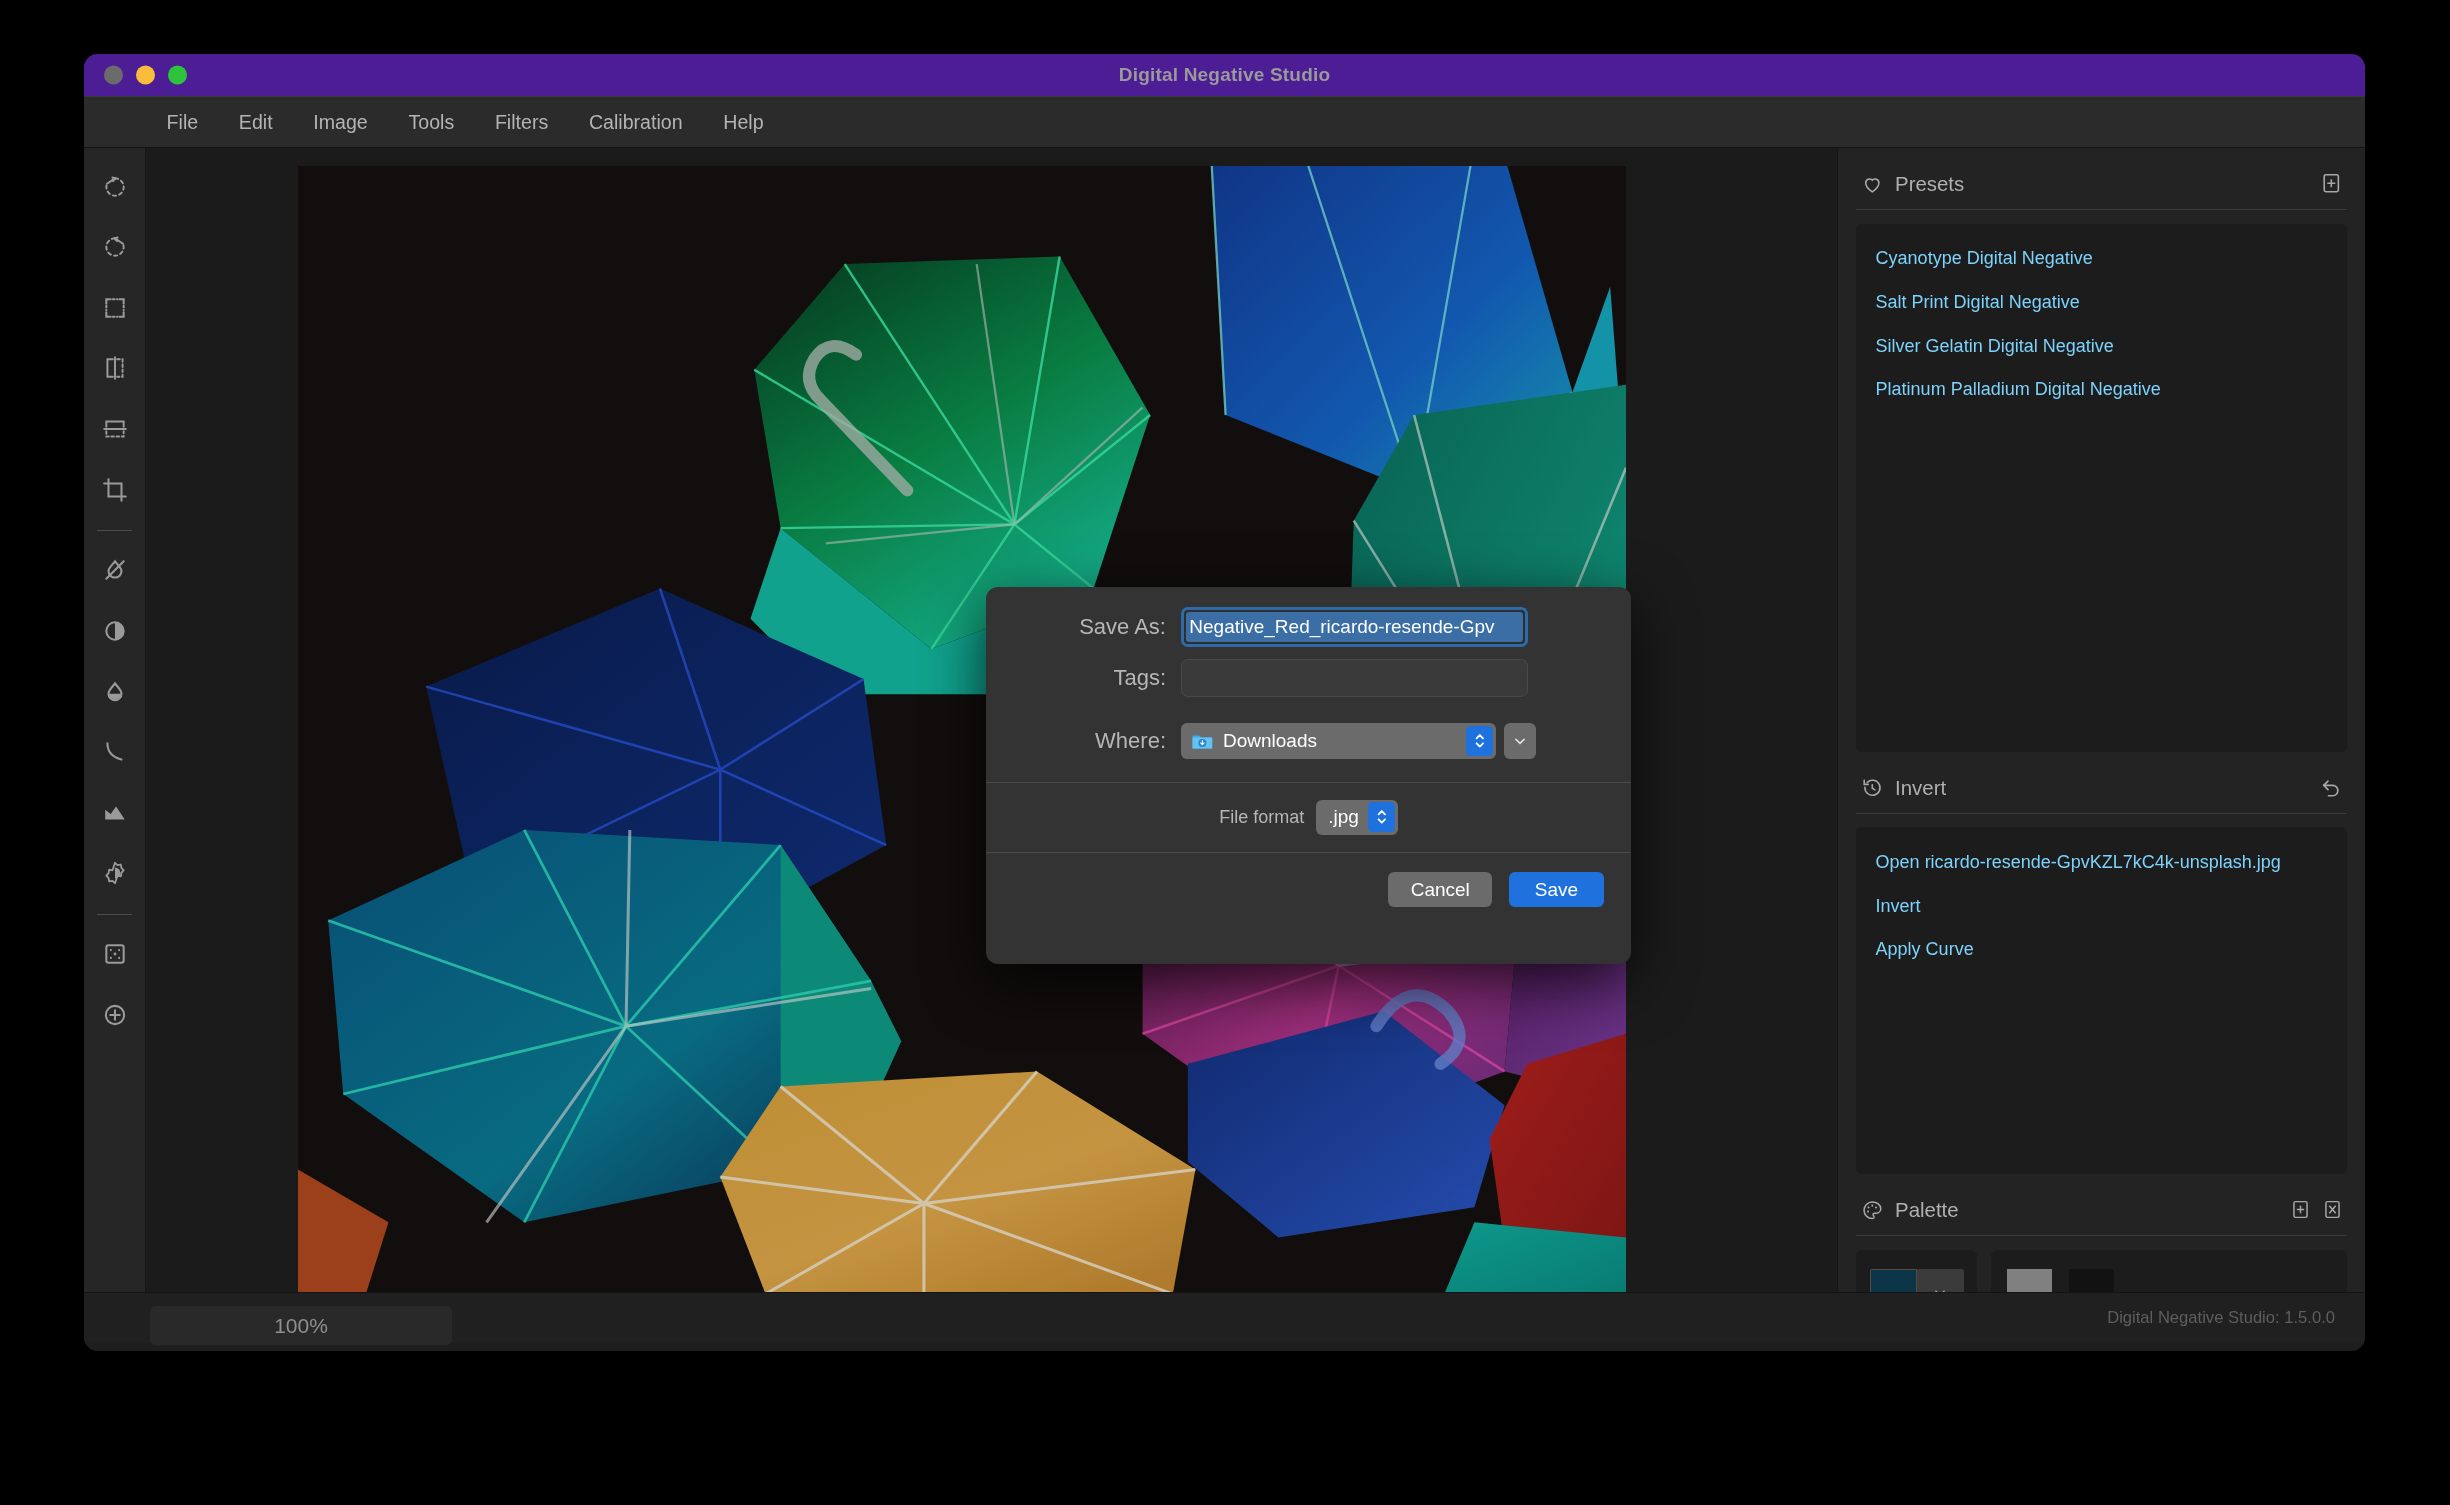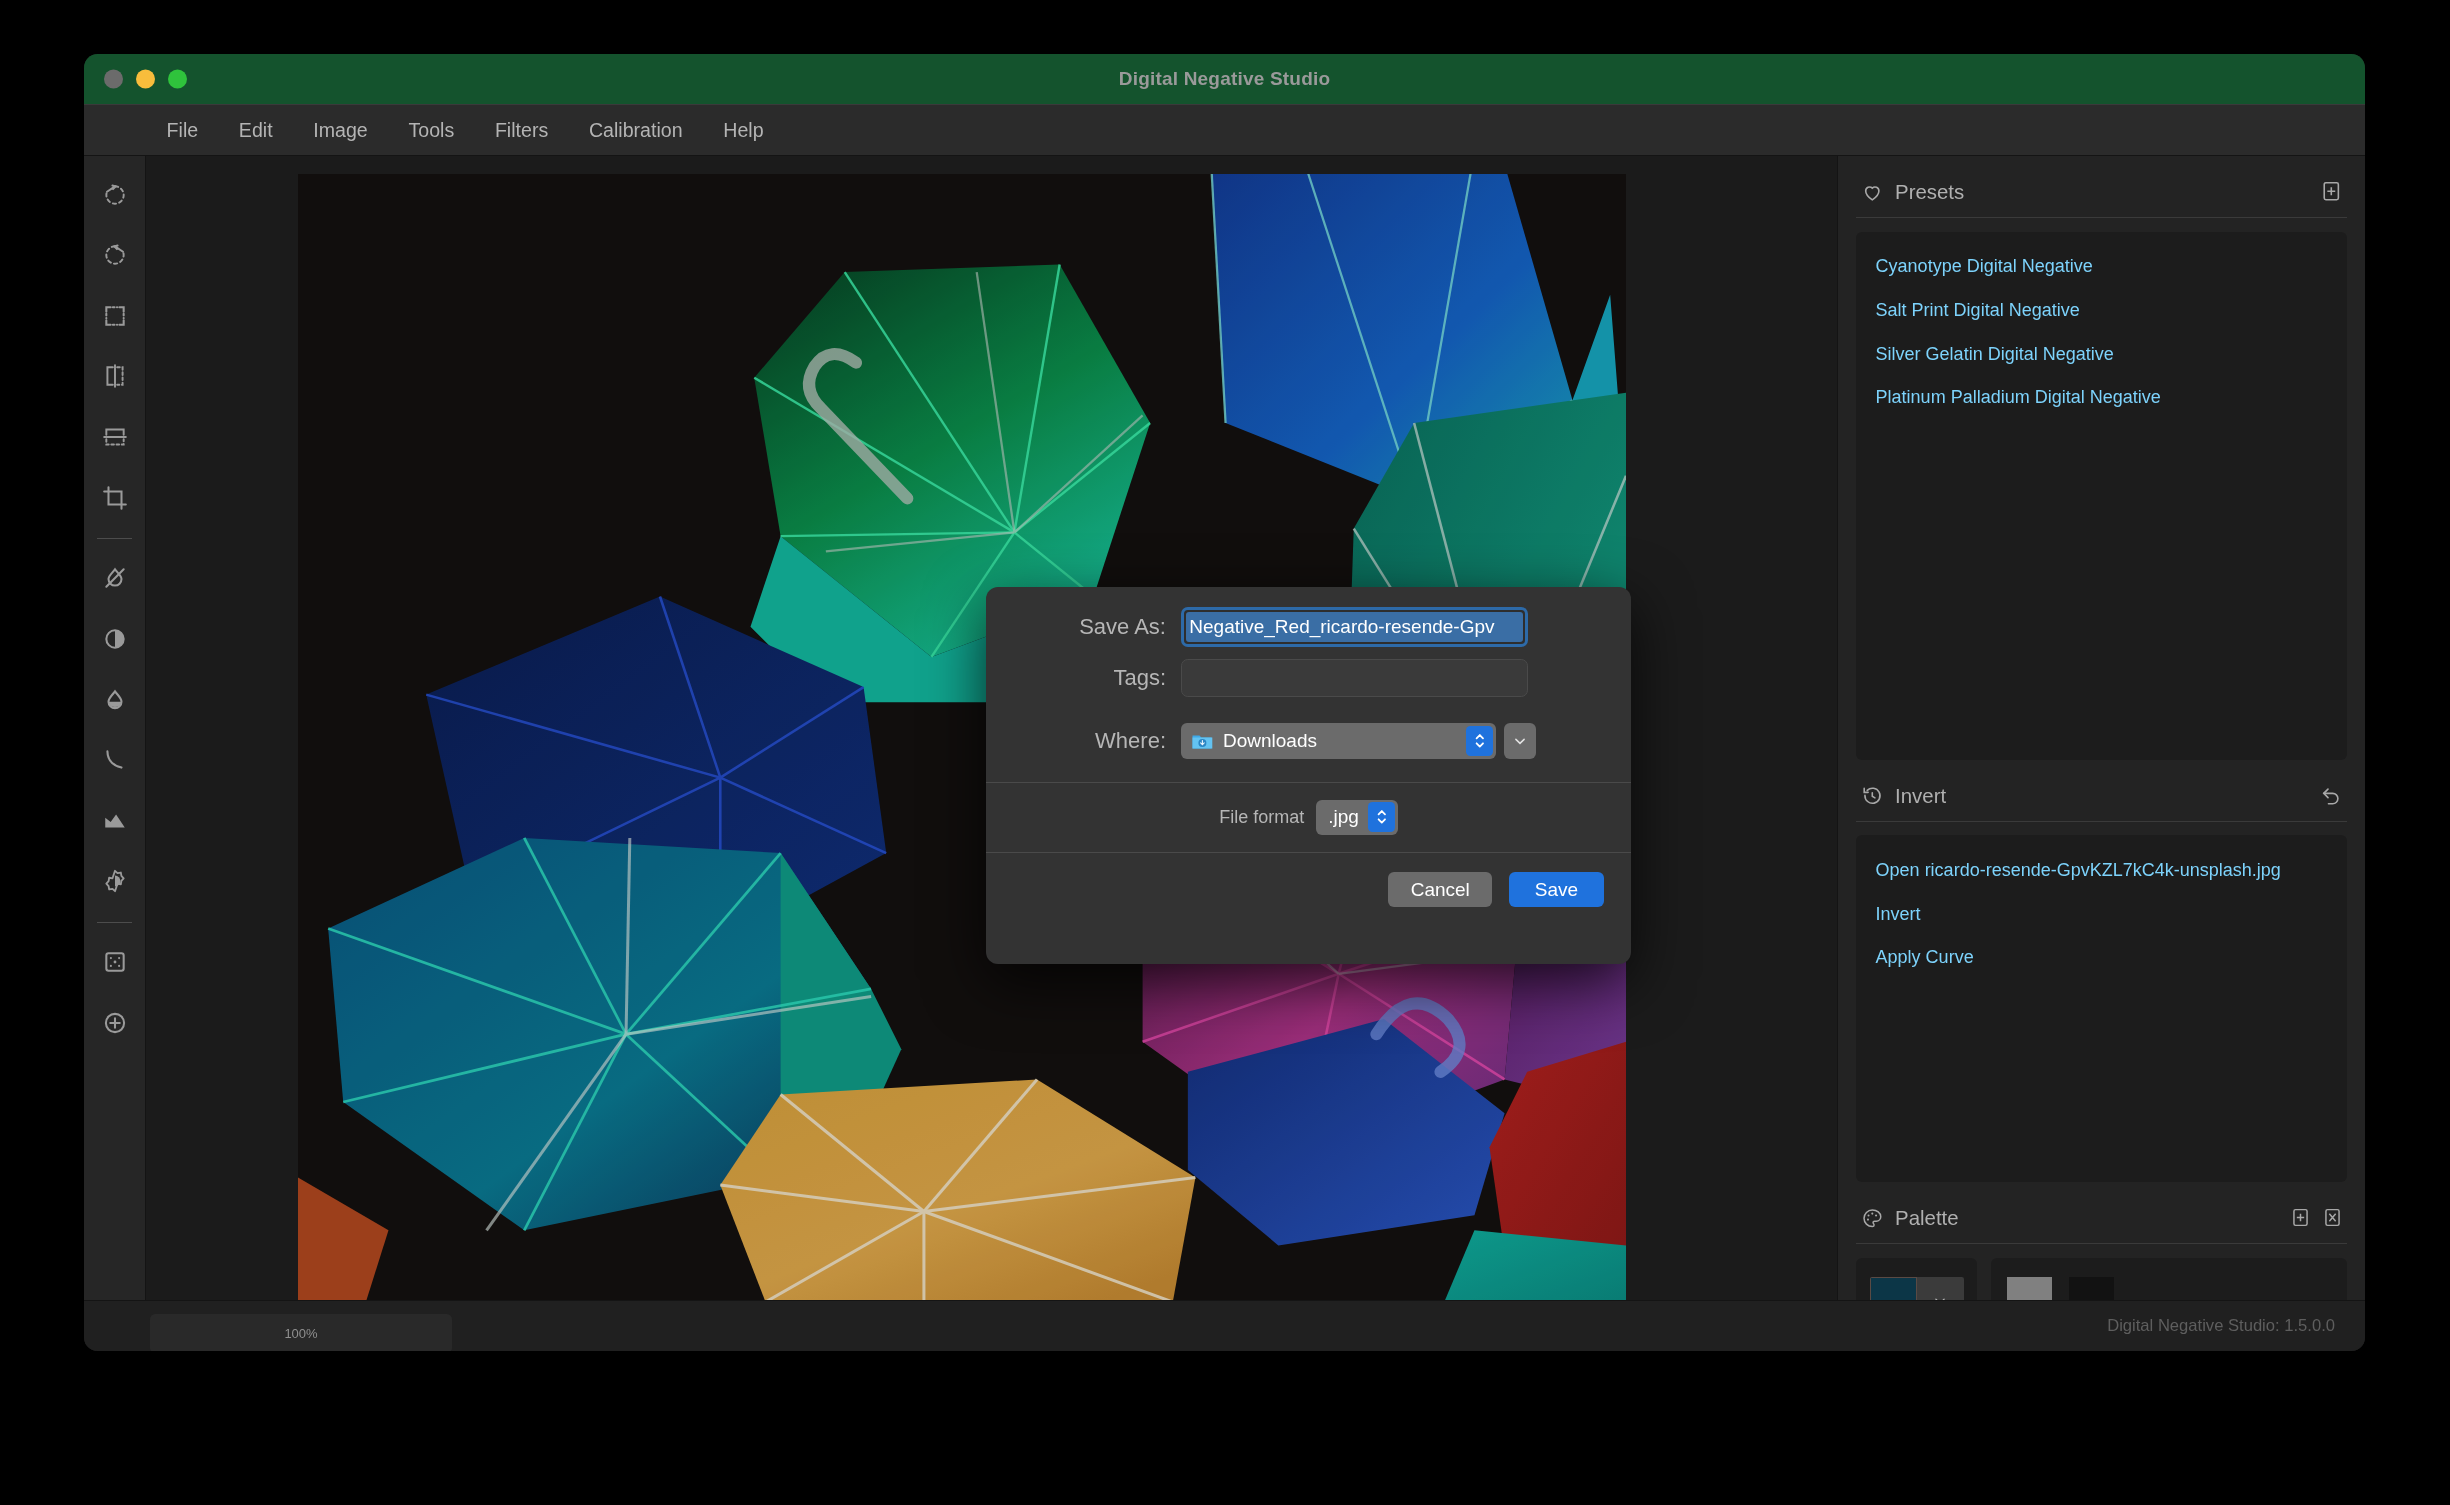--- a/index.html
+++ b/index.html
@@ -17,22 +17,22 @@
     width: 2281px; height: 1297px;
     background: #1e1e1e;
     border-radius: 13.6px;
     overflow: hidden;
     box-shadow: 0 9px 45px rgba(0,0,0,.85);
   }
 
   
   .titlebar {
     position: relative;
-    height: 51px;
-    background: #14532d;
+    height: 43px;
+    background: #4c1d95;
     border-bottom: 0.8px solid #3a3a3a;
   }
   .traffic { position: absolute; left: 19.6px; top: 50%; transform: translateY(-50%); display: flex; gap: 13px; }
   .tl { width: 19px; height: 19px; border-radius: 50%; }
   .tl.close { background: #6b6b6b; }
   .tl.min   { background: #f8bd3c; }
   .tl.max   { background: #2fc33c; }
   .win-title {
     position: absolute; left: 0; right: 0; top: 50%;
     transform: translateY(-50%);
@@ -175,21 +175,21 @@
     position: relative;
   }
   .zoom-field {
     position: absolute;
     left: 66px;
     width: 302px; height: 39px;
     background: #292929;
     border-radius: 5.3px;
     display: flex; align-items: center; justify-content: center;
     color: #8f8f8f;
-    font-size: 13px;
+    font-size: 21px;
     margin-top: 15px;
   }
   .version {
     position: absolute;
     right: 30px;
     color: #5e5e5e;
     font-size: 16.6px;
   }
 
   

